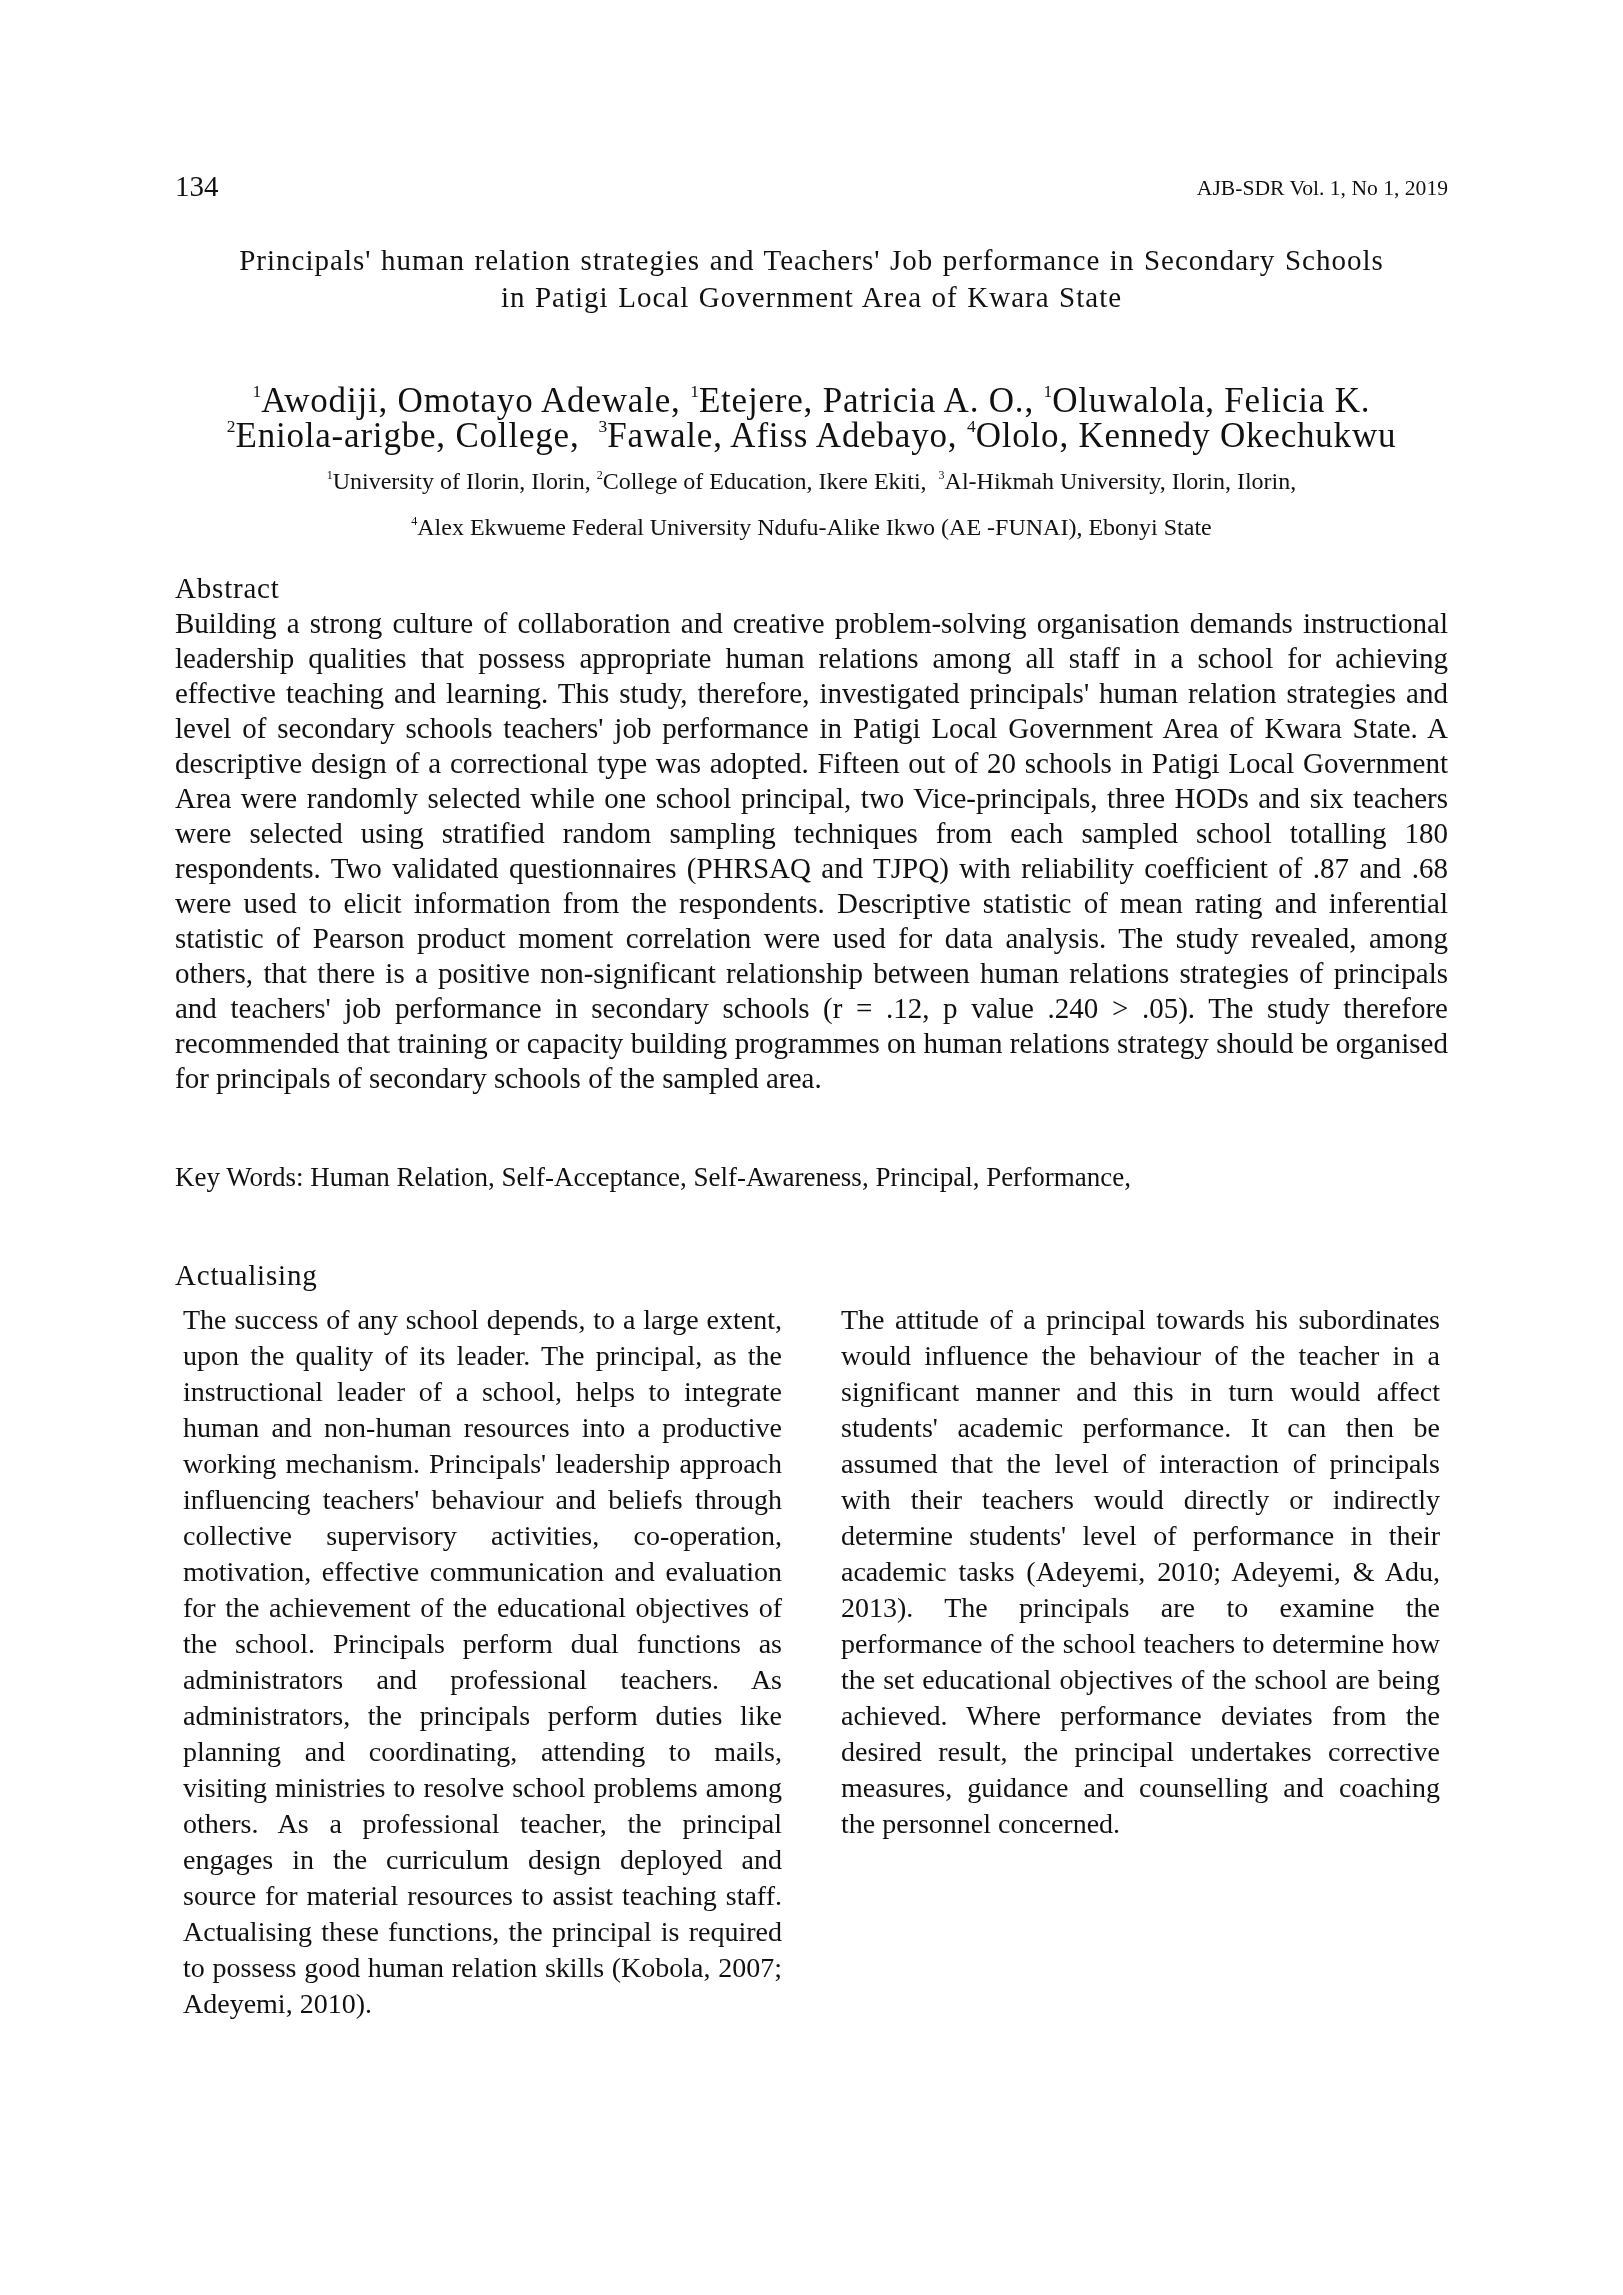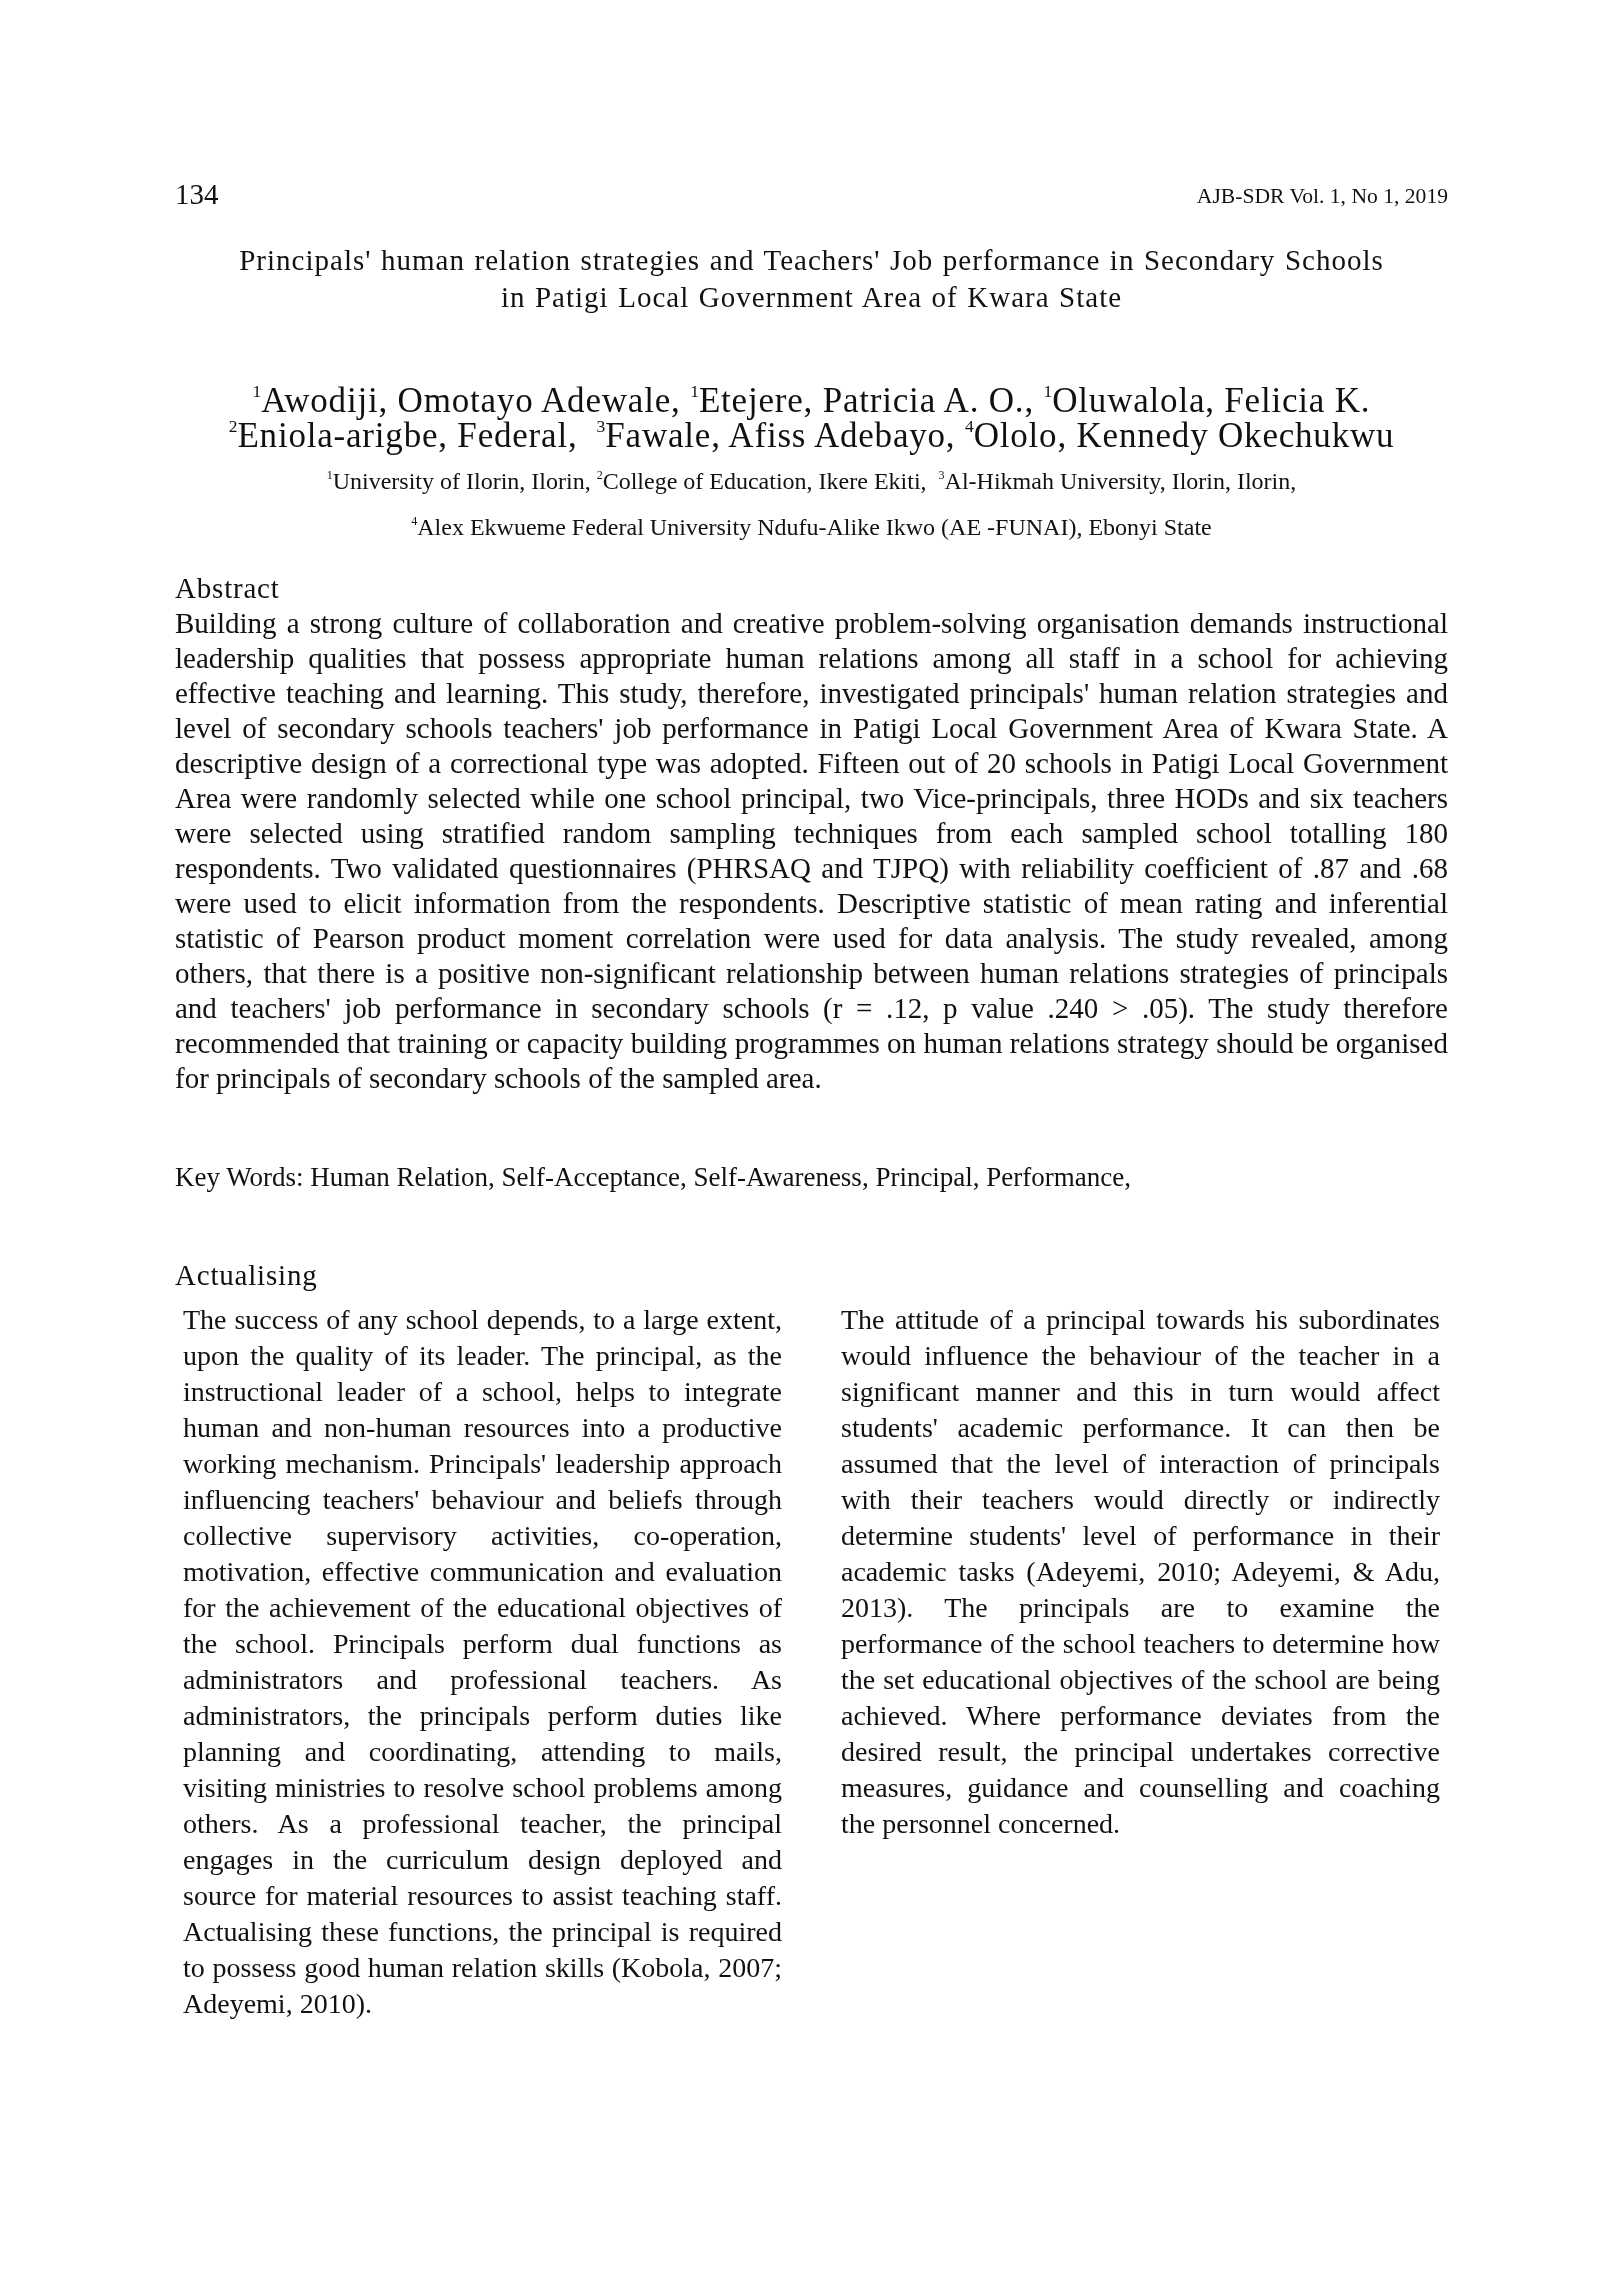--- a/index.html
+++ b/index.html
@@ -18,21 +18,21 @@
     .page {
       position: absolute;
       left: 0; top: 0;
       width: 1623px; height: 2295px;
       background: #ffffff;
     }
     .running-header {
       position: absolute;
       left: 175px;
       width: 1273px;
-      top: 176px;
+      top: 168px;
       height: 39px;
     }
     .page-number {
       position: absolute;
       left: 0;
       top: 0;
       font-size: 29px;
       line-height: 37px;
     }
     .journal-ref {
@@ -146,21 +146,21 @@
   <div class="title">
     <div>Principals' human relation strategies and Teachers' Job performance in Secondary Schools</div>
     <div>in Patigi Local Government Area of Kwara State</div>
   </div>
 
   <div class="authors">
     <div class="author-line">
       <span><sup>1</sup><span>Awodiji, Omotayo Adewale, </span></span><span><sup>1</sup><span>Etejere, Patricia A. O., </span></span><span><sup>1</sup><span>Oluwalola, Felicia K.</span></span>
     </div>
     <div class="author-line">
-      <span><sup>2</sup><span style="white-space:pre">Eniola-arigbe, Federal,  </span></span><span><sup>3</sup><span>Fawale, Afiss Adebayo, </span></span><span><sup>4</sup><span>Ololo, Kennedy Okechukwu</span></span>
+      <span><sup>2</sup><span style="white-space:pre">Eniola-arigbe, College,  </span></span><span><sup>3</sup><span>Fawale, Afiss Adebayo, </span></span><span><sup>4</sup><span>Ololo, Kennedy Okechukwu</span></span>
     </div>
     <div class="affil-line">
       <span><sup>1</sup><span>University of Ilorin, Ilorin, </span></span><span><sup>2</sup><span style="white-space:pre">College of Education, Ikere Ekiti,  </span></span><span><sup>3</sup><span>Al-Hikmah University, Ilorin, Ilorin,</span></span>
     </div>
     <div class="affil-line">
       <span><sup>4</sup><span>Alex Ekwueme Federal University Ndufu-Alike Ikwo (AE -FUNAI), Ebonyi State</span></span>
     </div>
   </div>
 
   <div class="abstract">

